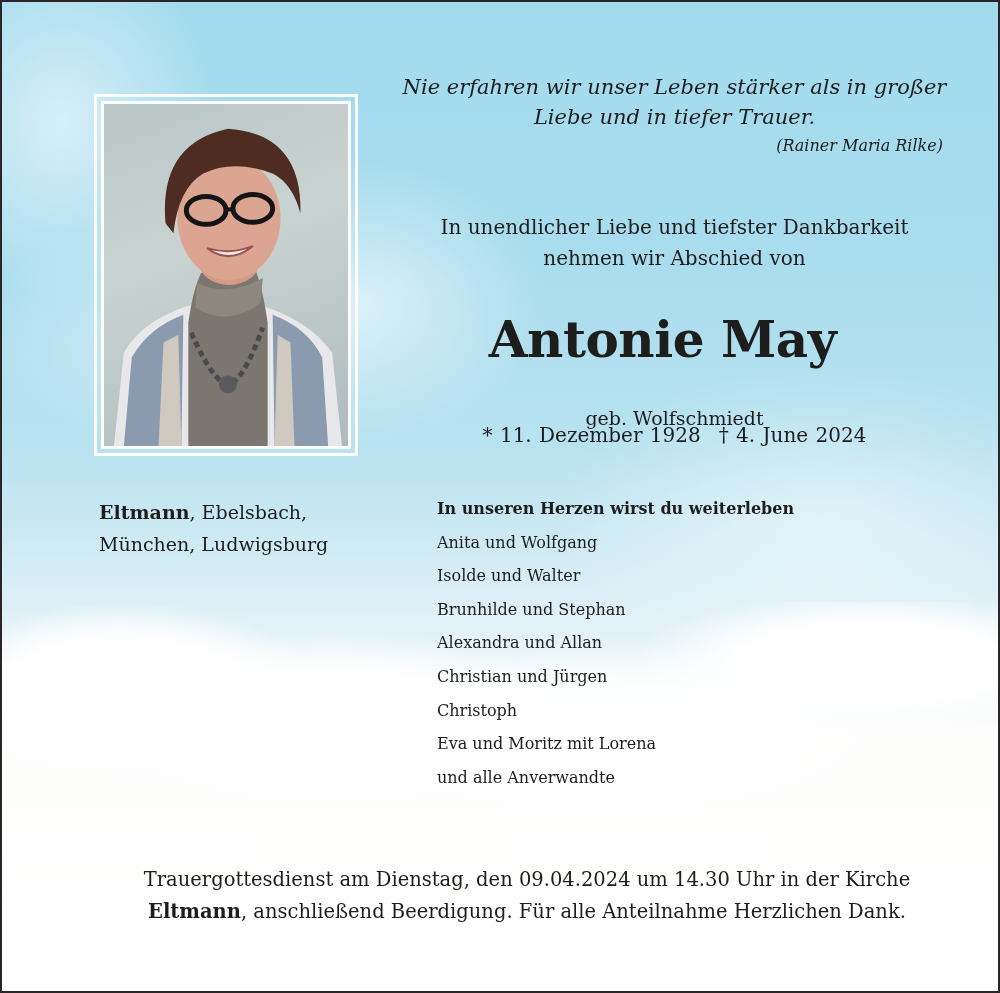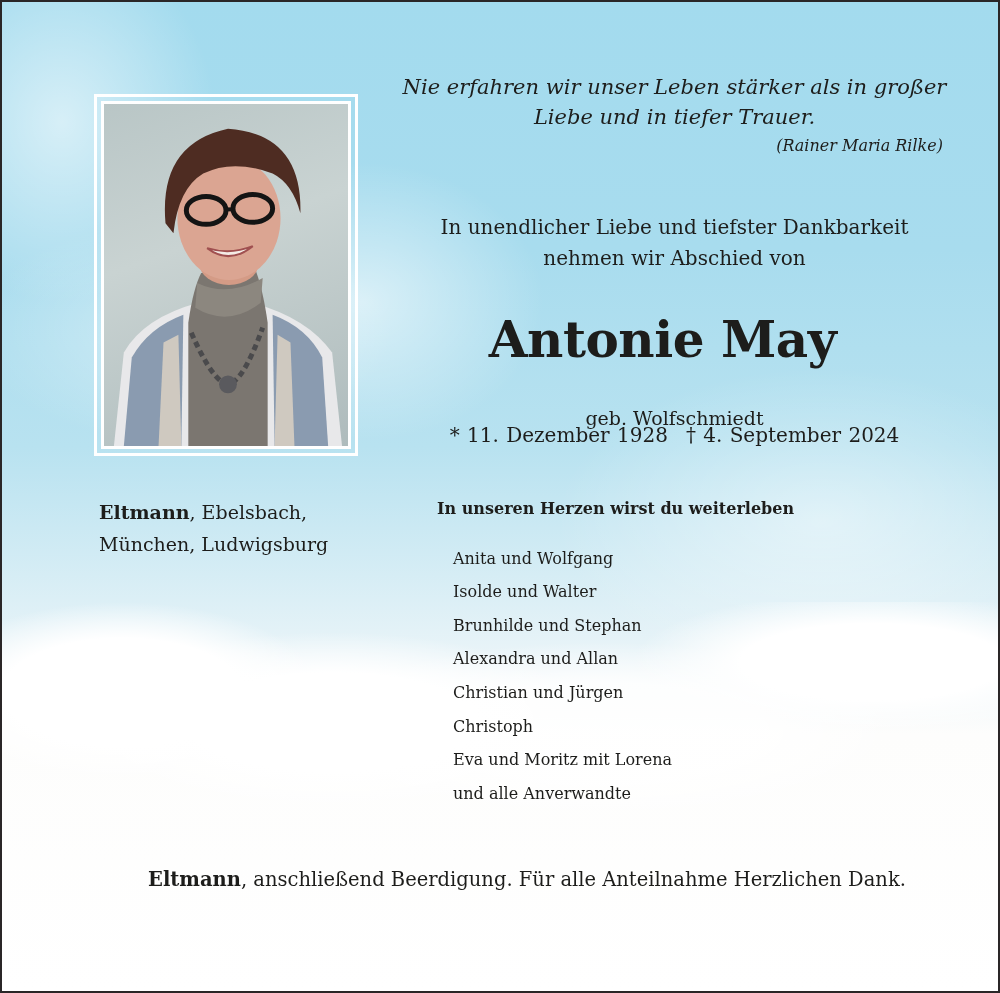--- a/index.html
+++ b/index.html
@@ -81,21 +81,21 @@
       position: absolute; left: 97px; top: 494px; width: 300px;
       font-size: 19px; line-height: 32px;
     }
     .places b { font-weight: bold; }
 
     .mourners {
       position: absolute; left: 435px; top: 490px; width: 520px;
       font-size: 16px; line-height: 33.6px;
     }
     .mourners .lead { font-weight: bold; }
-    .mourners ul { list-style: none; margin: 16px; padding: 0; }
+    .mourners ul { list-style: none; margin: 0; padding: 0; }
 
     .service {
       position: absolute; left: 60px; top: 862px; width: 930px;
       text-align: center; font-size: 19.5px; line-height: 32px;
     }
     .service b { font-weight: bold; }
   </style>
 </head>
 <body>
 
@@ -139,21 +139,21 @@
   </div>
 
   <div class="intro">
     <div>In unendlicher Liebe und tiefster Dankbarkeit</div>
     <div>nehmen wir Abschied von</div>
   </div>
 
   <div class="name">Antonie May</div>
   <div class="born-name">geb. Wolfschmiedt</div>
   <div class="dates">
-    <span>* 11. Dezember 1928</span><span class="sep"></span><span>† 4. September 2024</span>
+    <span>* 11. Dezember 1928</span><span class="sep"></span><span>† 4. June 2024</span>
   </div>
 
   <div class="places">
     <div><b>Eltmann</b><span>, Ebelsbach,</span></div>
     <div>München, Ludwigsburg</div>
   </div>
 
   <div class="mourners">
     <div class="lead">In unseren Herzen wirst du weiterleben</div>
     <ul>
@@ -162,15 +162,16 @@
       <li>Brunhilde und Stephan</li>
       <li>Alexandra und Allan</li>
       <li>Christian und Jürgen</li>
       <li>Christoph</li>
       <li>Eva und Moritz mit Lorena</li>
       <li>und alle Anverwandte</li>
     </ul>
   </div>
 
   <div class="service">
+    <div>Trauergottesdienst am Dienstag, den 09.04.2024 um 14.30 Uhr in der Kirche</div>
     <div><b>Eltmann</b><span>, anschließend Beerdigung. Für alle Anteilnahme Herzlichen Dank.</span></div>
   </div>
 </div>
 
 </body></html>

